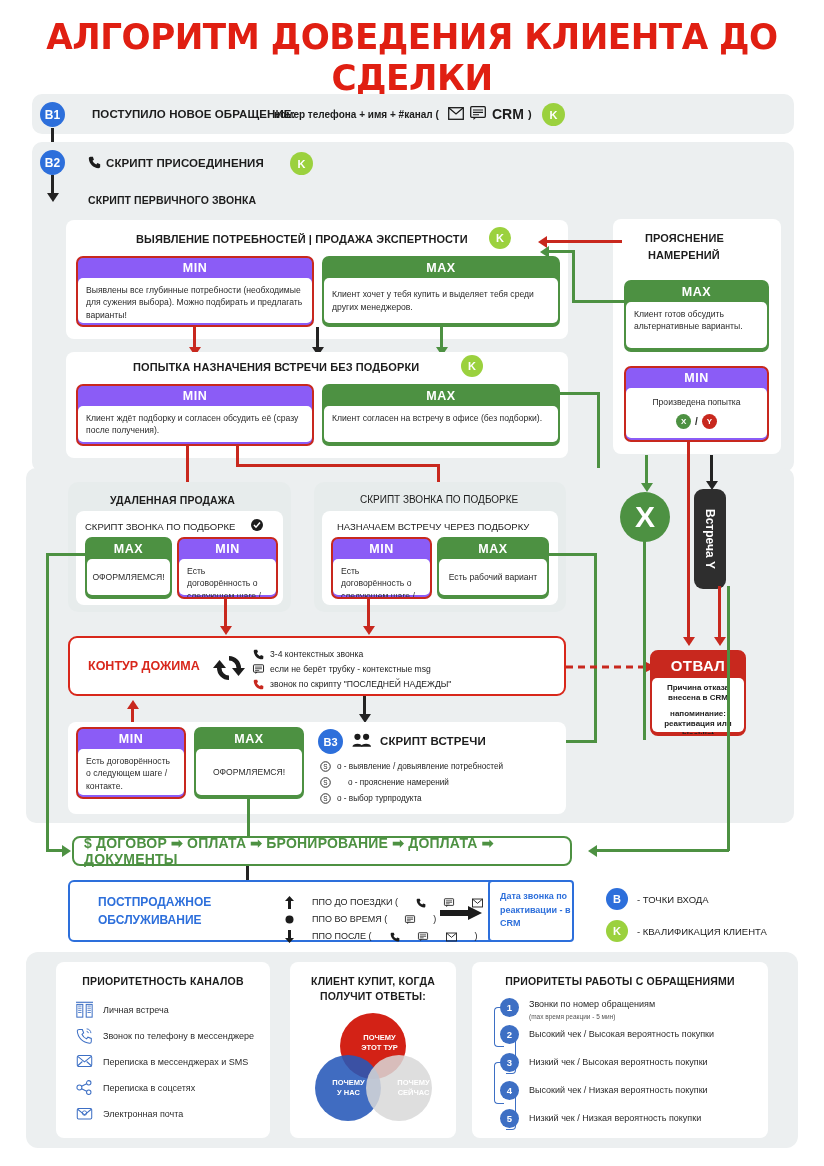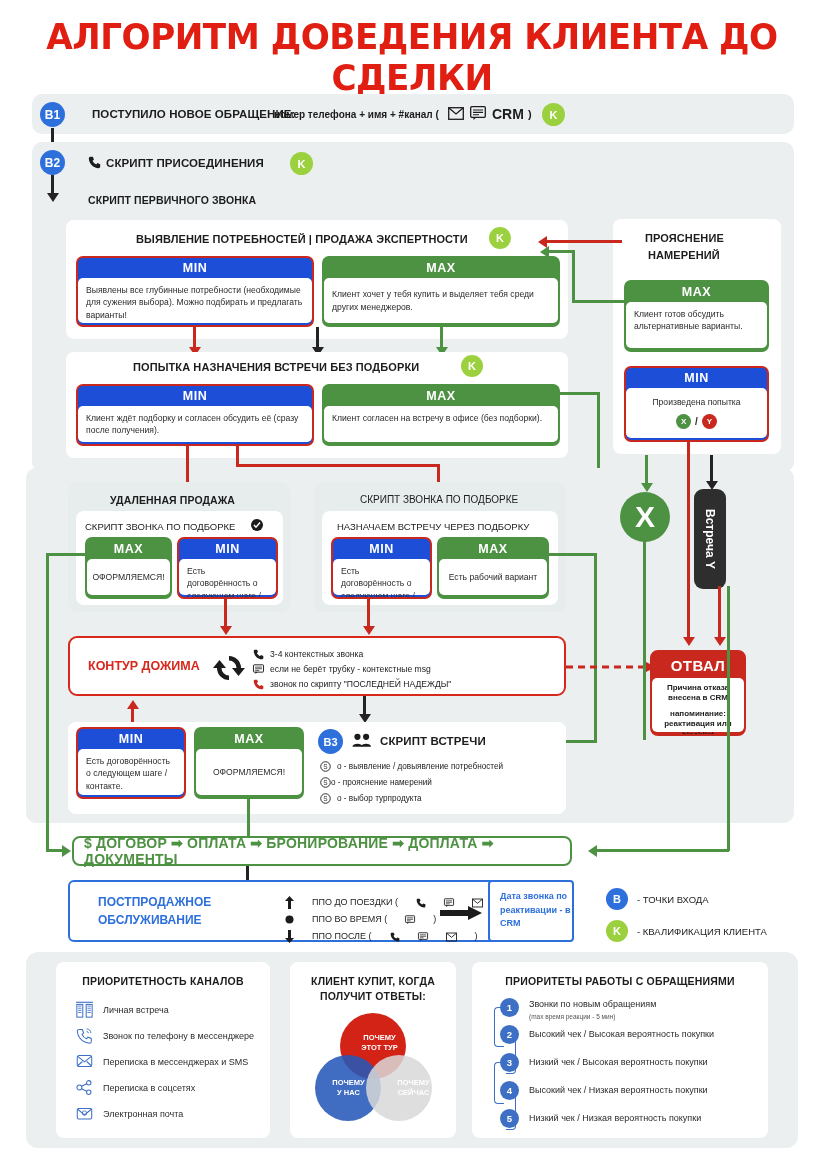--- a/index.html
+++ b/index.html
@@ -40,21 +40,21 @@
     position: absolute; border-radius: 50%;
     display: flex; align-items: center; justify-content: center;
     color: #fff; font-weight: bold; font-size: 12px;
     font-family: "Liberation Sans", sans-serif;
   }
   .badge-b { background: #2d6fdb; }
   .badge-k { background: #9bd13e; }
 
   
   .mm { position: absolute; border-radius: 7px; overflow: hidden; }
-  .mm.red   { border: 2.5px solid #c8281e; background: #1d4ed8; }
+  .mm.red   { border: 2.5px solid #c8281e; background: #8b5cf6; }
   .mm.green { border: 2.5px solid #4d9142; background: #4d9142; }
   .mm .hd {
     height: 20px; display: flex; align-items: center; justify-content: center;
     color: #fff; font-size: 12.5px; font-weight: bold; letter-spacing: .5px;
   }
   .mm .bd {
     background: #fff; border-radius: 5px;
     font-size: 8.6px; line-height: 1.45; color: #2b2b2b;
     padding: 6px 8px; height: calc(100% - 22px);
   }
@@ -392,21 +392,21 @@
   <div class="row-label" style="left:380px;top:735px;font-size:11.5px;">СКРИПТ ВСТРЕЧИ</div>
 
   <div style="position:absolute;left:320px;top:759px;font-size:8.2px;line-height:1.95;color:#222;">
     <div style="display:flex;align-items:center;gap:6px;">
       <svg width="11" height="11" viewBox="0 0 12 12">
           <circle cx="6" cy="6" r="5.2" fill="none" stroke="#1c1c1c" stroke-width="1"></circle>
           <text x="6" y="8.6" font-size="7" text-anchor="middle" fill="#1c1c1c" font-family="Liberation Sans">S</text>
         </svg>
       <span>о - выявление / довыявление потребностей</span>
     </div>
-    <div style="display:flex;align-items:center;gap:0;">
+    <div style="display:flex;align-items:center;gap:17px;">
       <svg width="11" height="11" viewBox="0 0 12 12">
           <circle cx="6" cy="6" r="5.2" fill="none" stroke="#1c1c1c" stroke-width="1"></circle>
           <text x="6" y="8.6" font-size="7" text-anchor="middle" fill="#1c1c1c" font-family="Liberation Sans">S</text>
         </svg>
       <span>о - прояснение намерений</span>
     </div>
     <div style="display:flex;align-items:center;gap:6px;">
       <svg width="11" height="11" viewBox="0 0 12 12">
           <circle cx="6" cy="6" r="5.2" fill="none" stroke="#1c1c1c" stroke-width="1"></circle>
           <text x="6" y="8.6" font-size="7" text-anchor="middle" fill="#1c1c1c" font-family="Liberation Sans">S</text>
@@ -597,21 +597,21 @@
   <div class="bptitle" style="left:472px;top:975px;width:296px;">ПРИОРИТЕТЫ РАБОТЫ С ОБРАЩЕНИЯМИ</div>
 
   <div class="brace" style="left:494px;top:1007px;width:10px;height:40px;"></div>
   <div class="brace" style="left:506px;top:1034px;width:10px;height:40px;border-right:1.6px solid #3d6fc4;border-left:none;border-radius:0 4px 4px 0;"></div>
   <div class="brace" style="left:494px;top:1062px;width:10px;height:42px;"></div>
   <div class="brace" style="left:506px;top:1090px;width:10px;height:40px;border-right:1.6px solid #3d6fc4;border-left:none;border-radius:0 4px 4px 0;"></div>
 
   <div class="pri-row" style="left:500px;top:998px;">
     <span class="pri-num">1</span>
     <span class="pri-txt">
-      <span>Звонки по новым обращениям</span><br>
+      <span>Звонки по номер обращениям</span><br>
       <span class="pri-sub">(max время реакции - 5 мин)</span>
     </span>
   </div>
   <div class="pri-row" style="left:500px;top:1025px;">
     <span class="pri-num">2</span>
     <span class="pri-txt" style="padding-top:3px;">Высокий чек / Высокая вероятность покупки</span>
   </div>
   <div class="pri-row" style="left:500px;top:1053px;">
     <span class="pri-num">3</span>
     <span class="pri-txt" style="padding-top:3px;">Низкий чек / Высокая вероятность покупки</span>

